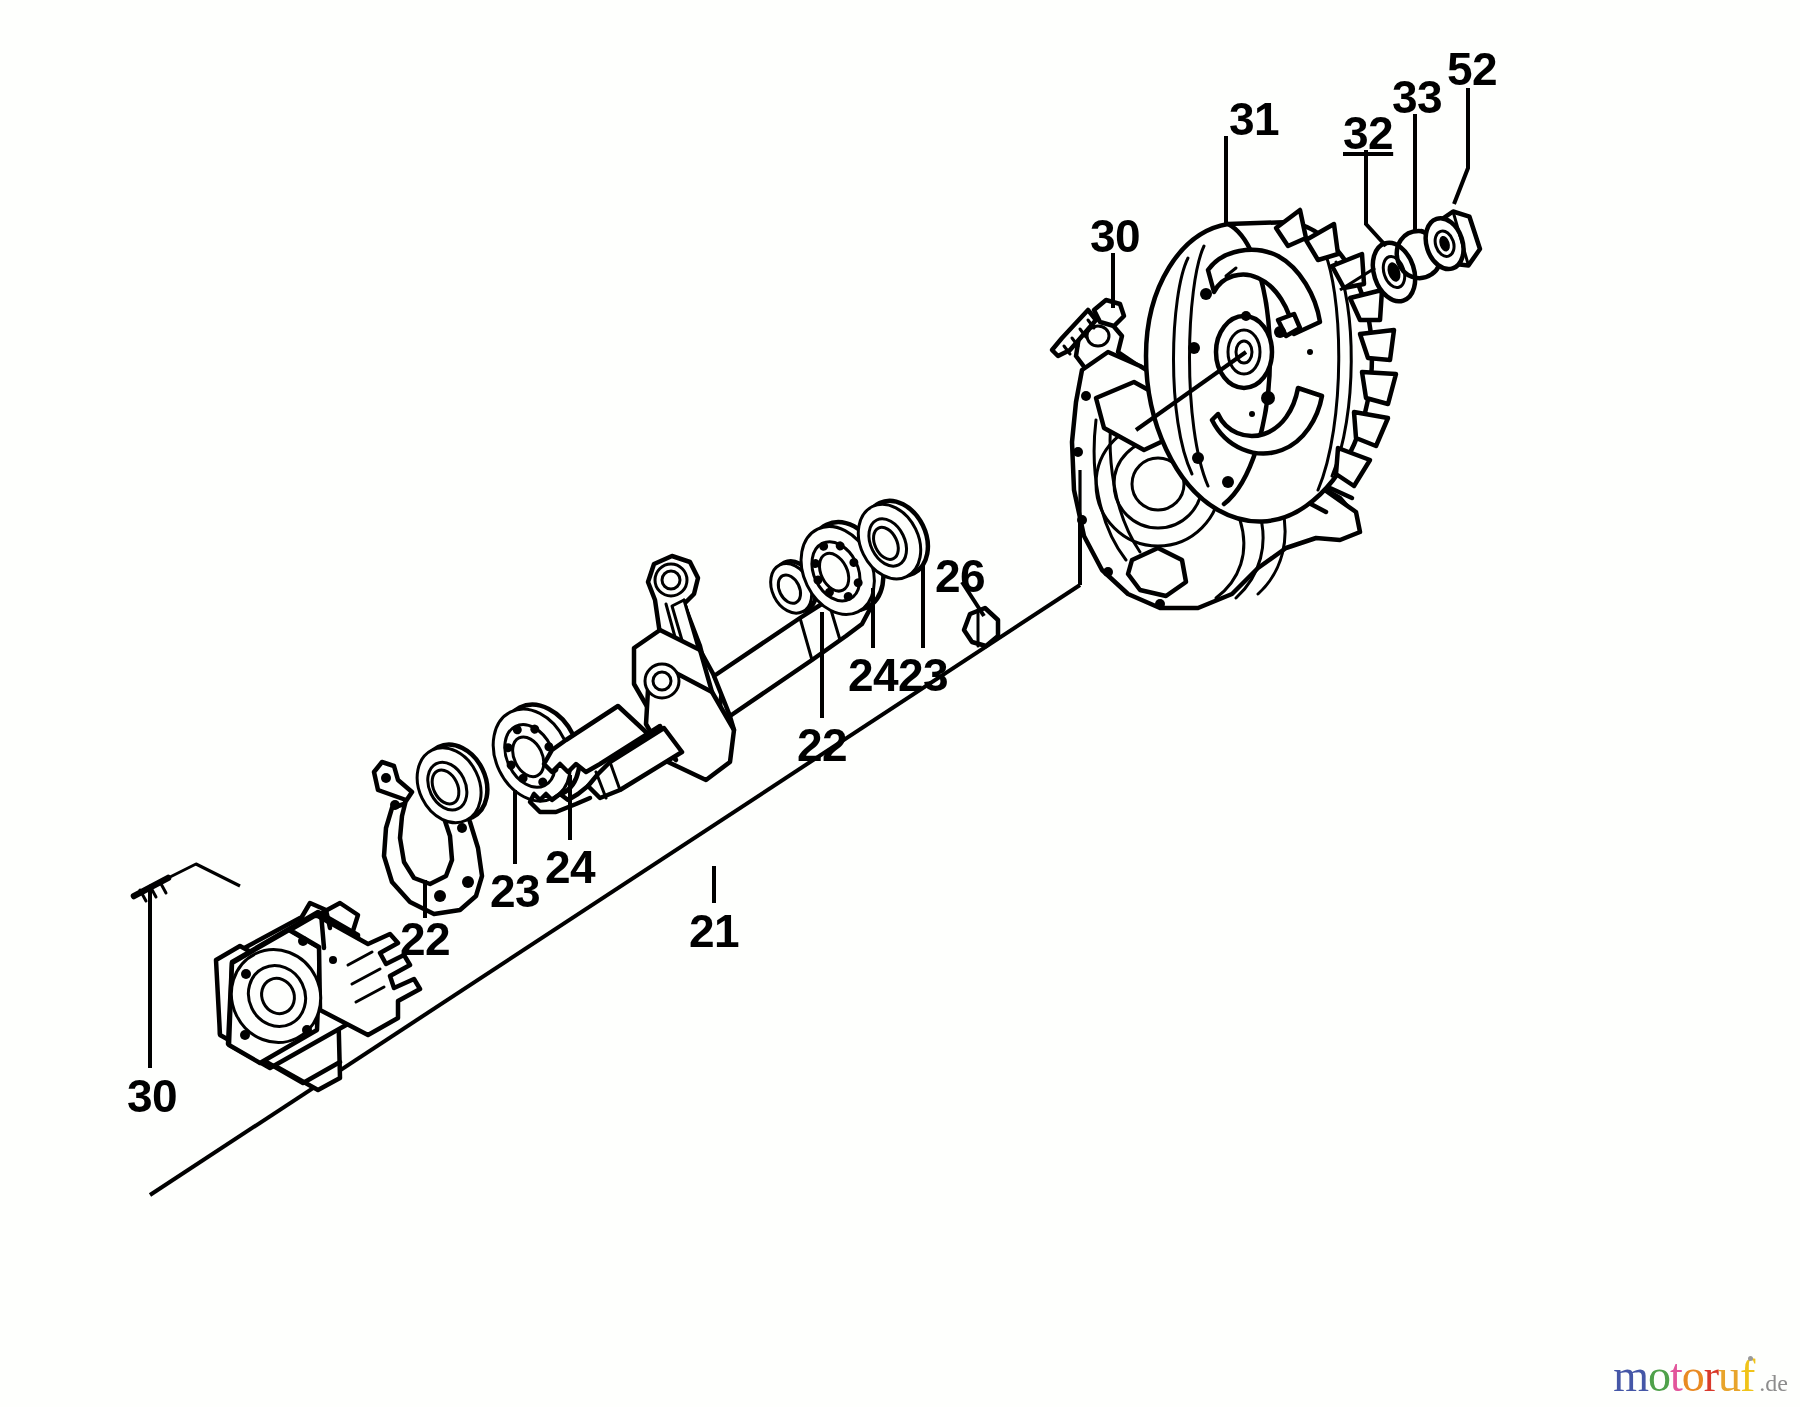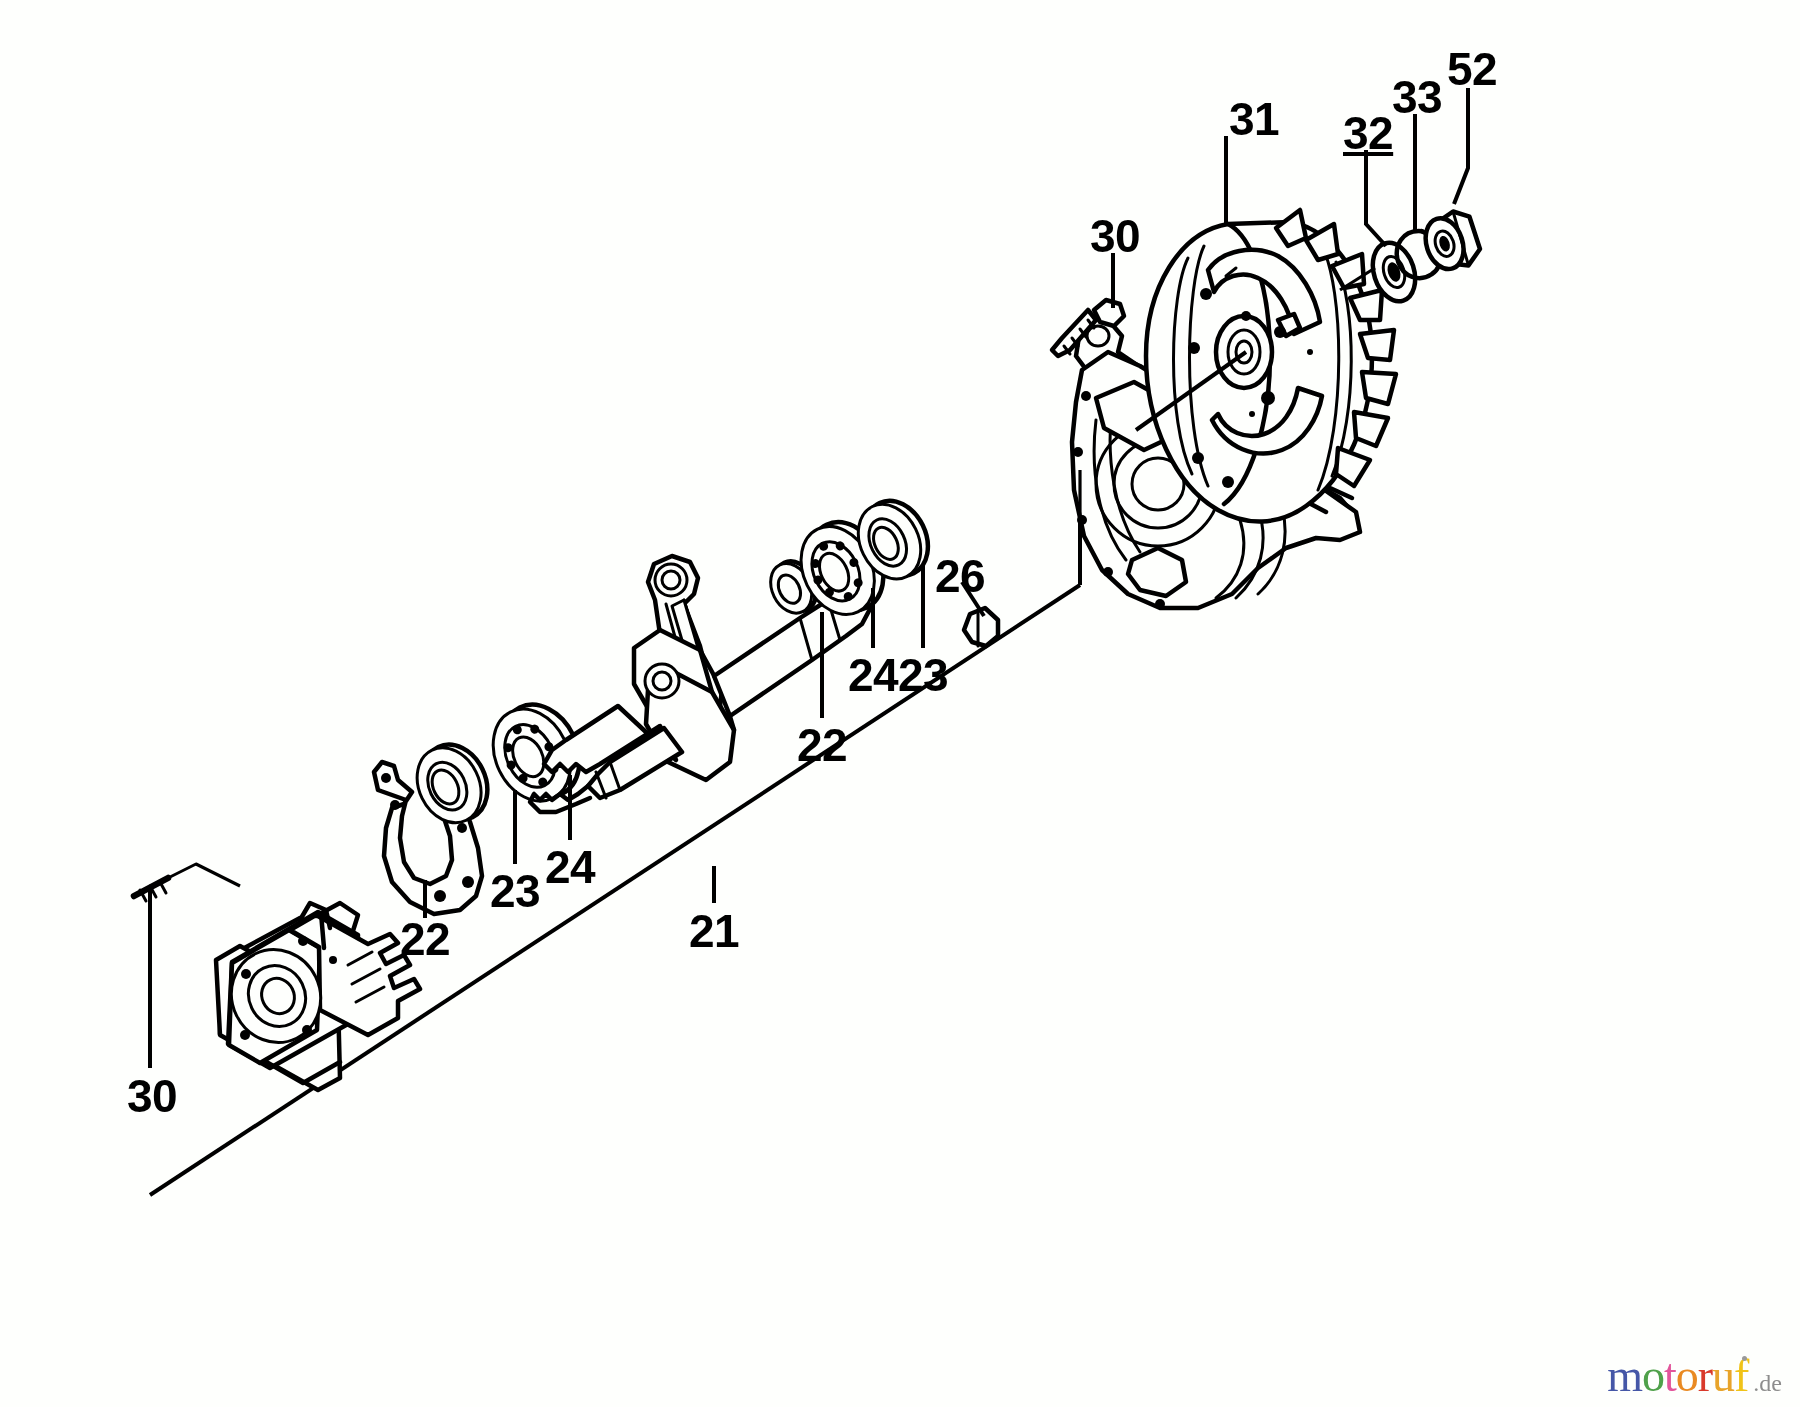--- a/index.html
+++ b/index.html
@@ -28,21 +28,21 @@
     font-weight: 700;
     font-size: 46px;
     line-height: 1;
     color: #000000;
     letter-spacing: -0.5px;
     white-space: nowrap;
     user-select: none;
   }
   #watermark {
     position: absolute;
-    right: 18px;
+    right: 12px;
     bottom: 8px;
     font-family: "Liberation Serif", serif;
     font-size: 46px;
     font-weight: 400;
     line-height: 1;
     white-space: nowrap;
     letter-spacing: -1px;
   }
   #watermark .wm-l { display: inline-block; }
   #watermark .wm-suffix {

